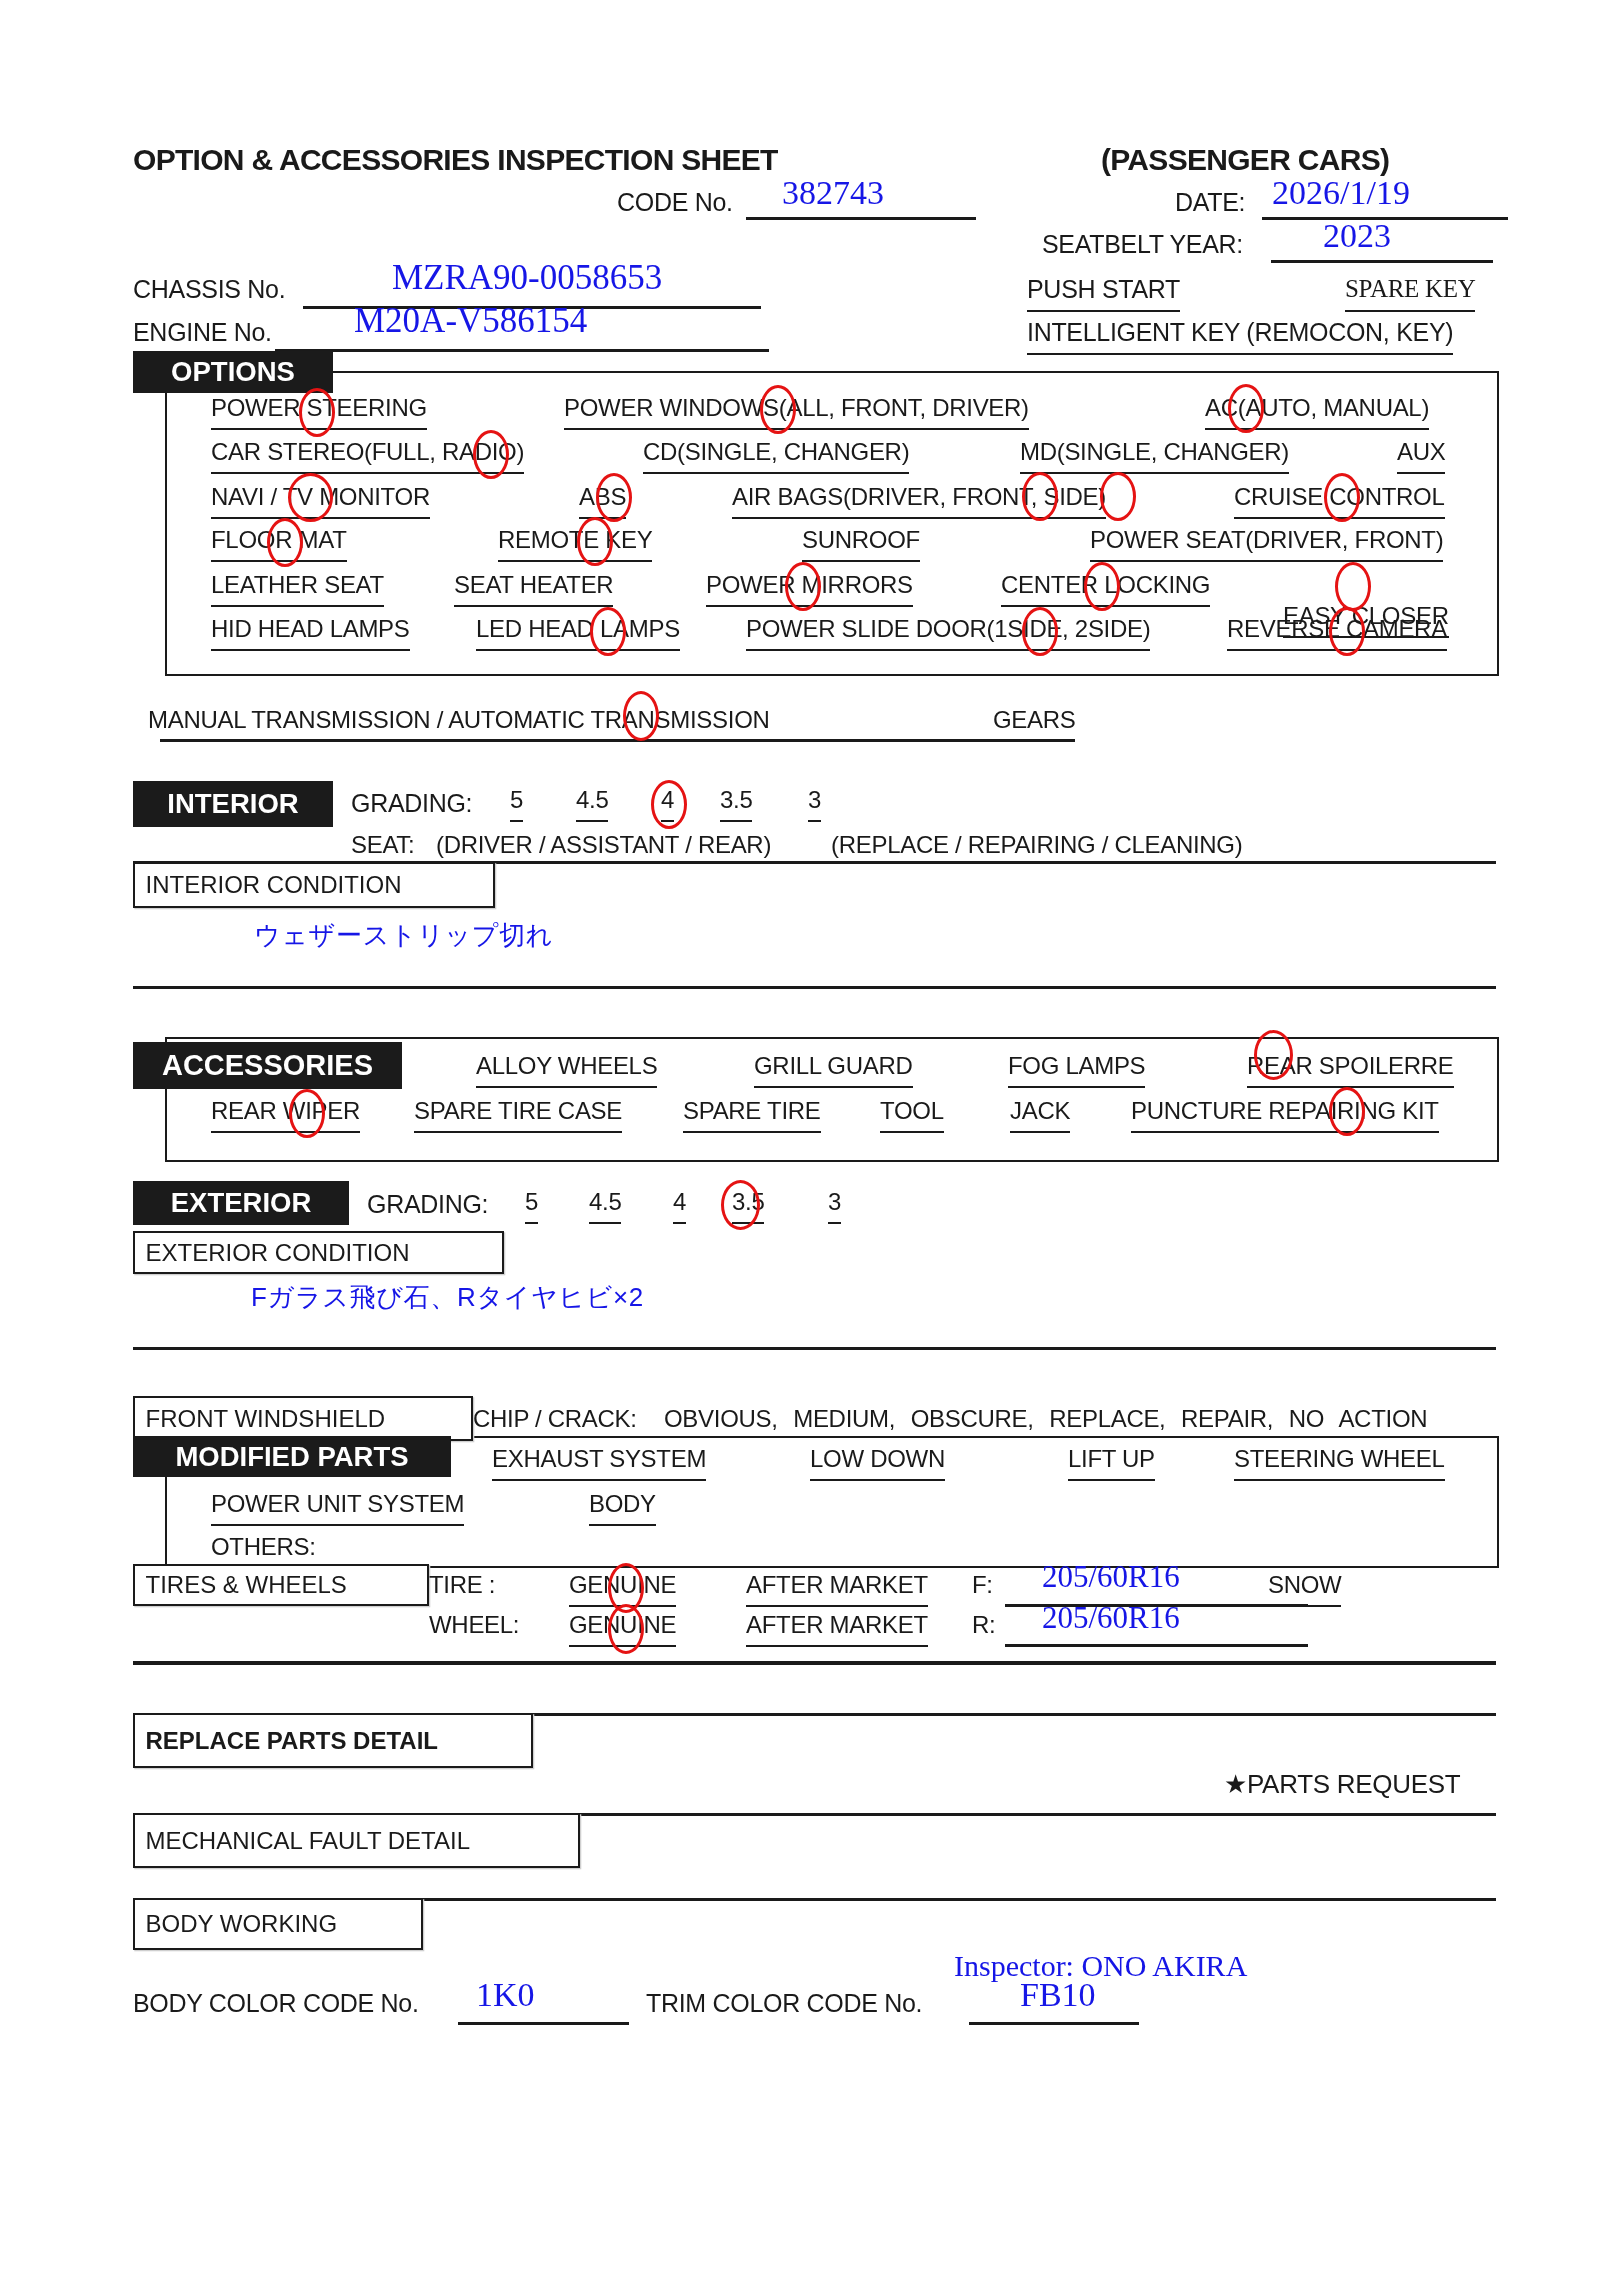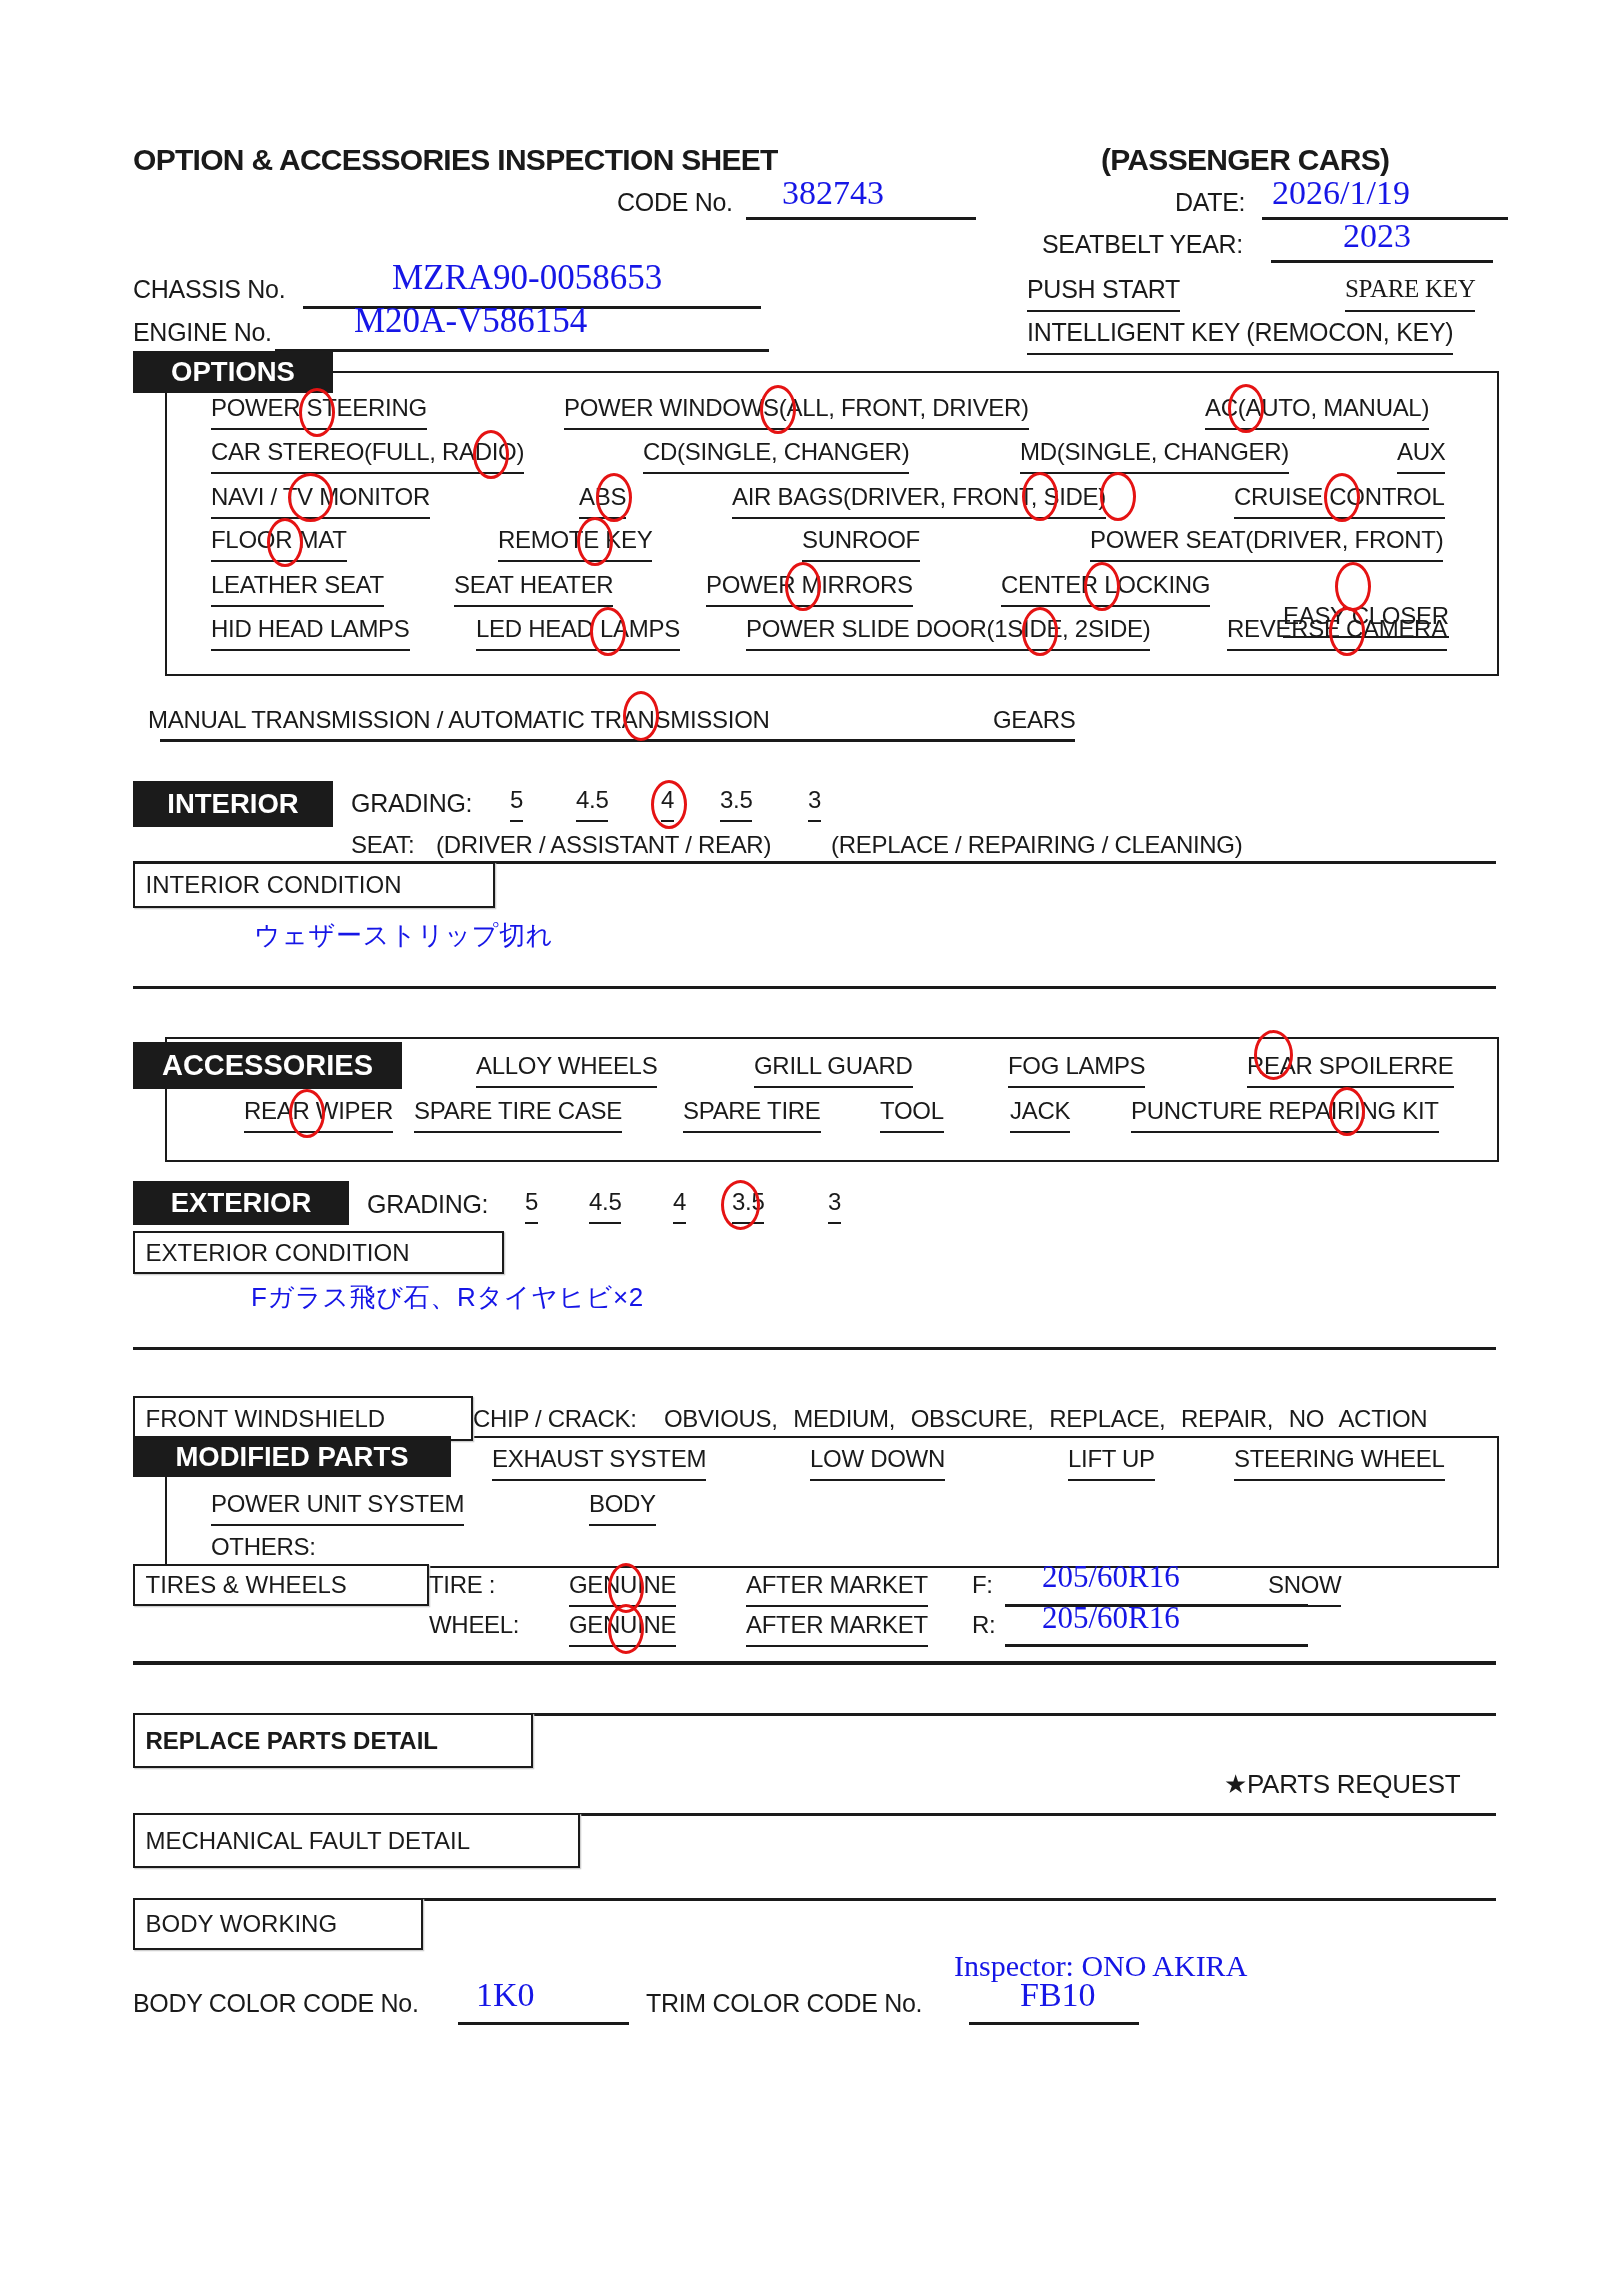--- a/index.html
+++ b/index.html
@@ -33,21 +33,21 @@
 
   <span class="t lab38" style="left:617px;top:188px;">CODE No.</span>
   <span class="t blue ink52" style="left:782px;top:173px;">382743</span>
   <div class="hline" style="left:746px;top:217px;width:230px;"></div>
 
   <span class="t lab38" style="left:1175px;top:188px;">DATE:</span>
   <span class="t blue ink52" style="left:1272px;top:173px;">2026/1/19</span>
   <div class="hline" style="left:1262px;top:217px;width:246px;"></div>
 
   <span class="t lab38" style="left:1042px;top:230px;">SEATBELT YEAR:</span>
-  <span class="t blue ink52" style="left:1323px;top:216px;margin-left:20px;">2023</span>
+  <span class="t blue ink52" style="left:1323px;top:216px;">2023</span>
   <div class="hline" style="left:1271px;top:260px;width:222px;"></div>
 
   <span class="t lab38" style="left:133px;top:275px;">CHASSIS No.</span>
   <span class="t blue" style="left:392px;top:258px;font-size:35px;">MZRA90-0058653</span>
   <div class="hline" style="left:303px;top:306px;width:458px;"></div>
 
   <span class="t lab38" style="left:133px;top:318px;">ENGINE No.</span>
   <span class="t blue" style="left:354px;top:301px;font-size:35px;">M20A-V586154</span>
   <div class="hline" style="left:275px;top:349px;width:494px;"></div>
 
@@ -116,21 +116,21 @@
   <div class="hline" style="left:133px;top:986px;width:1363px;height:3.3px;"></div>
 
   <div class="rect" style="left:165px;top:1037px;width:1330px;height:121px;"></div>
   <div class="hdr" style="left:133px;top:1042px;width:269px;height:47px;font-size:29px;">
     <span>ACCESSORIES</span>
   </div>
   <span class="t u" style="left:476px;top:1052px;">ALLOY WHEELS</span>
   <span class="t u" style="left:754px;top:1052px;">GRILL GUARD</span>
   <span class="t u" style="left:1008px;top:1052px;">FOG LAMPS</span>
   <span class="t u" style="left:1247px;top:1052px;">REAR SPOILERRE</span>
-  <span class="t u" style="left:211px;top:1097px;margin-left:33px;">REAR WIPER</span>
+  <span class="t u" style="left:211px;top:1097px;">REAR WIPER</span>
   <span class="t u" style="left:414px;top:1097px;">SPARE TIRE CASE</span>
   <span class="t u" style="left:683px;top:1097px;">SPARE TIRE</span>
   <span class="t u" style="left:880px;top:1097px;">TOOL</span>
   <span class="t u" style="left:1010px;top:1097px;">JACK</span>
   <span class="t u" style="left:1131px;top:1097px;">PUNCTURE REPAIRING KIT</span>
 
   <div class="hdr" style="left:133px;top:1181px;width:216px;height:44px;">
     <span>EXTERIOR</span>
   </div>
   <span class="t lab38" style="left:367px;top:1190px;">GRADING:</span>

